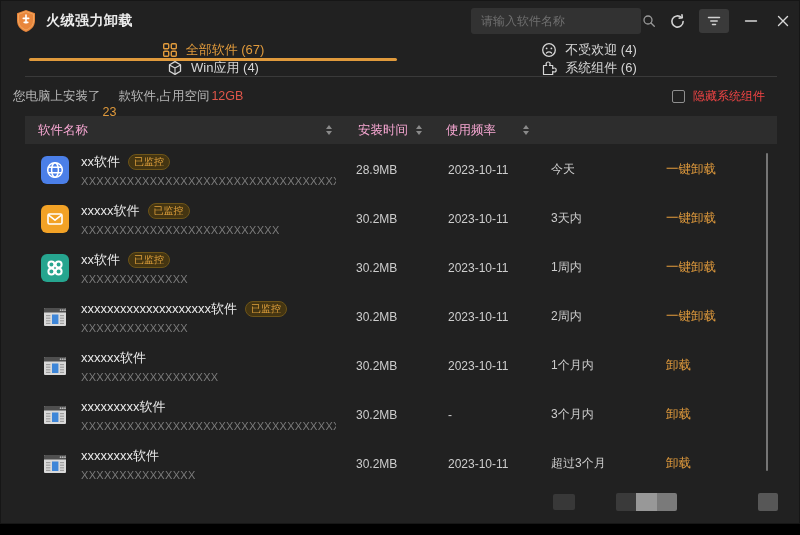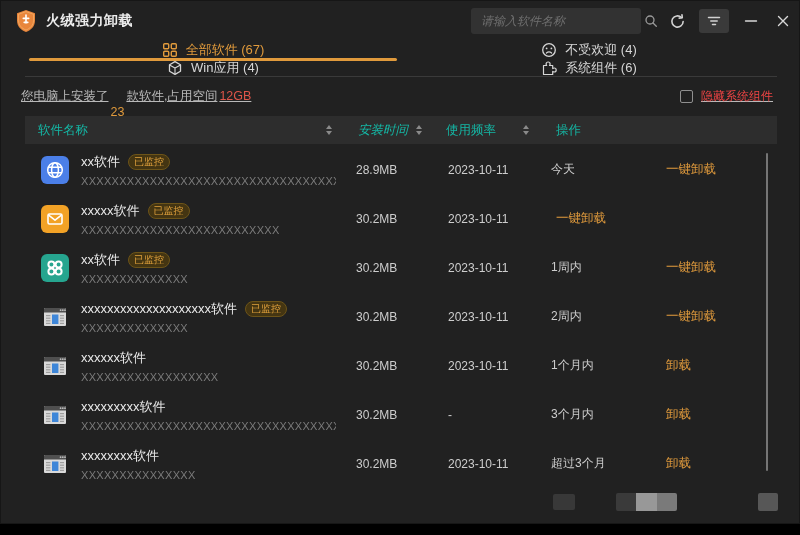--- a/index.html
+++ b/index.html
@@ -12,21 +12,21 @@
   
   .titlebar{ position:absolute; top:0; left:0; width:800px; height:40px; display:flex; align-items:center; }
   .logo{ margin-left:14px; display:flex; align-items:center; }
   .app-title{ margin-left:9px; font-size:14px; font-weight:bold; color:#ececec; letter-spacing:.5px; }
   .search-box{
     position:absolute; left:470px; top:7px; width:170px; height:26px;
     background:#323232; border-radius:3px; display:flex; align-items:center;
   }
   .search-box input{
     flex:1; background:transparent; border:none; outline:none; color:#14b8a6;
-    font-size:12px; padding:0 6px 0 10px; font-family:inherit;font-style:italic;
+    font-size:12px; padding:0 6px 0 10px; font-family:inherit;
   }
   .search-box input::placeholder{ color:#6f6f6f; }
   .search-glyph{ margin-right:8px; display:flex; }
   .tb-btn{
     position:absolute; top:8px; height:24px; display:flex; align-items:center; justify-content:center;
     border-radius:3px; cursor:default;
   }
   .tb-refresh{ left:662px; width:28px; }
   .tb-filter{ left:698px; width:30px; background:#3a3a3a; }
   .tb-min{ left:736px; width:28px; }
@@ -36,36 +36,36 @@
     position:absolute; top:40px; left:24px; width:752px; height:36px;
     display:grid; grid-template-columns:repeat(2,1fr); border-bottom:1px solid #3a3a3a;
   }
   .tab{ display:flex; align-items:center; justify-content:center; gap:8px;
         font-size:13px; color:#d6d6d6; position:relative; }
   .tab.active{ color:var(--accent); }
   .tab.active::after{ content:""; position:absolute; left:4px; right:4px; bottom:-2px; height:3px;
         background:var(--accent); border-radius:2px; }
   .tab svg{ display:block; }
   
-  .infobar{ position:absolute; top:76px; left:20px; width:752px; height:38px;
-            display:flex; align-items:center; font-size:12.5px; color:#b9b9b9;text-decoration:underline; }
+  .infobar{ position:absolute; top:76px; left:12px; width:752px; height:38px;
+            display:flex; align-items:center; font-size:12.5px; color:#b9b9b9; }
   .infobar .num{ color:var(--accent); padding:0 2px;margin-top:31px; }
   .infobar .red{ color:var(--danger); padding-left:2px; }
   .hide-sys{ margin-left:auto; display:flex; align-items:center; gap:8px; color:#ef4444; font-size:12px; }
   .checkbox{ width:13px; height:13px; border:1px solid #8f8f8f; border-radius:2px; background:transparent; }
   
   .thead{
     position:absolute; top:115px; left:24px; width:752px; height:28px; background:#2d2d2d;
     display:grid; grid-template-columns:319px 90px 105px 110px 1fr; align-items:center;
-    font-size:12.5px; color:#14b8a6;
+    font-size:12.5px; color:#f9a8d4;
   }
   .th{ display:flex; align-items:center; justify-content:space-between; height:100%; }
   .th.c-name{ padding:0 12px 0 13px; }
   .th.c-size{ padding:0 10px 0 12px; }
-  .th.c-date{ padding:0 12px 0 14px;font-style:italic; }
+  .th.c-date{ padding:0 12px 0 14px; }
   .th.c-freq{ padding:0 10px 0 12px; }
   .th.c-act { padding:0 0 0 17px; }
   .sort{ display:flex; flex-direction:column; gap:2px; }
   .sort .up{ width:0; height:0; border-left:3.5px solid transparent; border-right:3.5px solid transparent; border-bottom:4px solid #8a8a8a; }
   .sort .dn{ width:0; height:0; border-left:3.5px solid transparent; border-right:3.5px solid transparent; border-top:4px solid #8a8a8a; }
   .tbody{ position:absolute; top:144px; left:24px; width:752px; }
   .trow{ display:grid; grid-template-columns:319px 90px 105px 110px 1fr; height:49px; align-items:center; }
   .cell{ font-size:12px; color:#cdcdcd; }
   .cell.size{ padding-left:12px; }
   .cell.date{ padding-left:14px; }
@@ -201,23 +201,20 @@
           <i class="dn"></i>
         </span>
     </div>
     <div class="th c-freq">
       <span>使用频率</span>
       <span class="sort">
           <i class="up"></i>
           <i class="dn"></i>
         </span>
     </div>
-    <div class="th c-act">
-      <span>操作</span>
-    </div>
   </div>
 
   <div class="tbody">
       <div class="trow">
         <div class="cell name-cell">
        <span class="app-icon">
             <svg width="28" height="28" viewBox="0 0 28 28">
               <rect width="28" height="28" rx="6" fill="#4b7fe8"></rect>
               <g fill="none" stroke="#fff" stroke-width="1.5">
                 <circle cx="14" cy="14" r="7.3"></circle>
@@ -253,20 +250,21 @@
        <div class="name-block">
          <div class="name-line">
            <span class="app-name">xxxxx软件</span>
               <span class="badge">已监控</span>
             </div>
          <div class="app-desc">XXXXXXXXXXXXXXXXXXXXXXXXXX</div>
        </div>
      </div>
      <div class="cell size">30.2MB</div>
      <div class="cell date">2023-10-11</div>
+     <div class="cell freq">3天内</div>
      <div class="cell act">
        <span class="action-link">一键卸载</span>
      </div>
       </div>
       <div class="trow">
         <div class="cell name-cell">
        <span class="app-icon">
             <svg width="28" height="28" viewBox="0 0 28 28">
               <rect width="28" height="28" rx="6" fill="#26a58f"></rect>
               <g fill="none" stroke="#fff" stroke-width="2">

